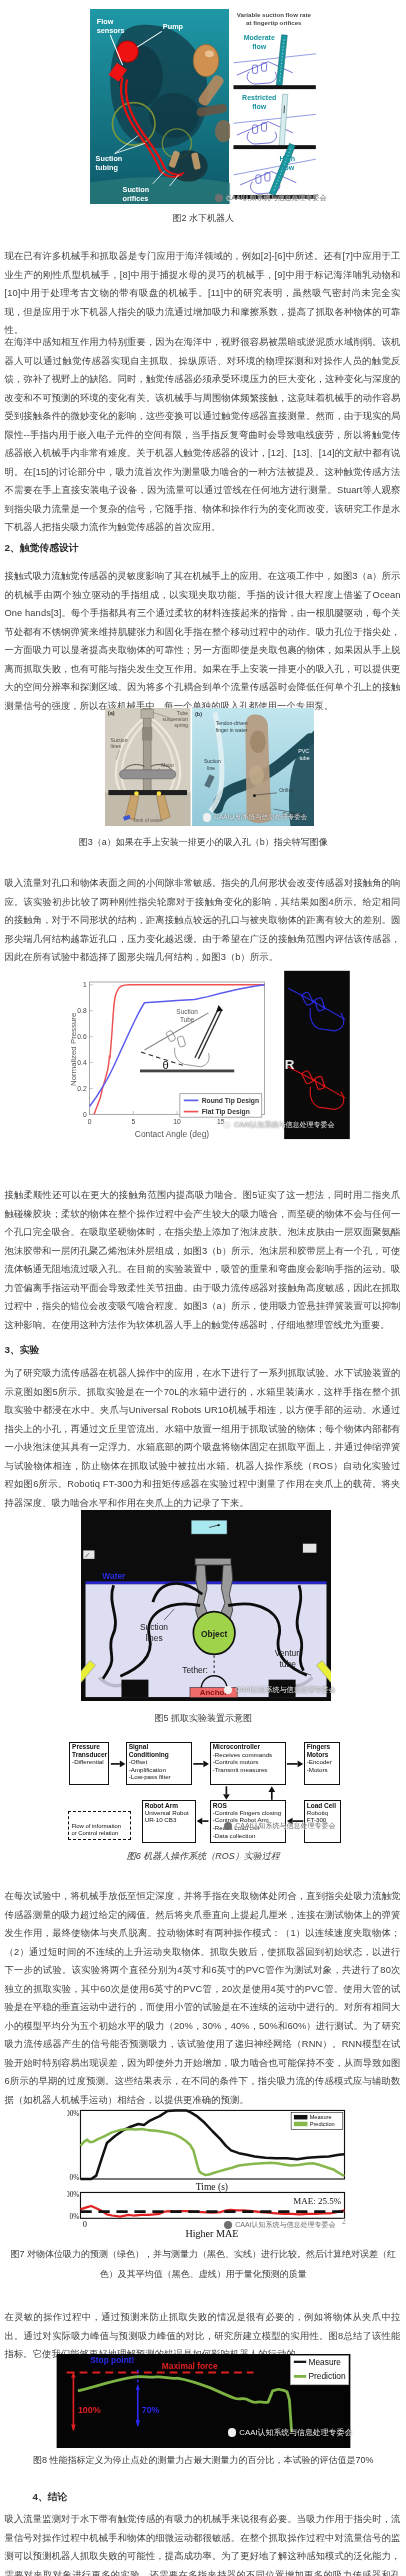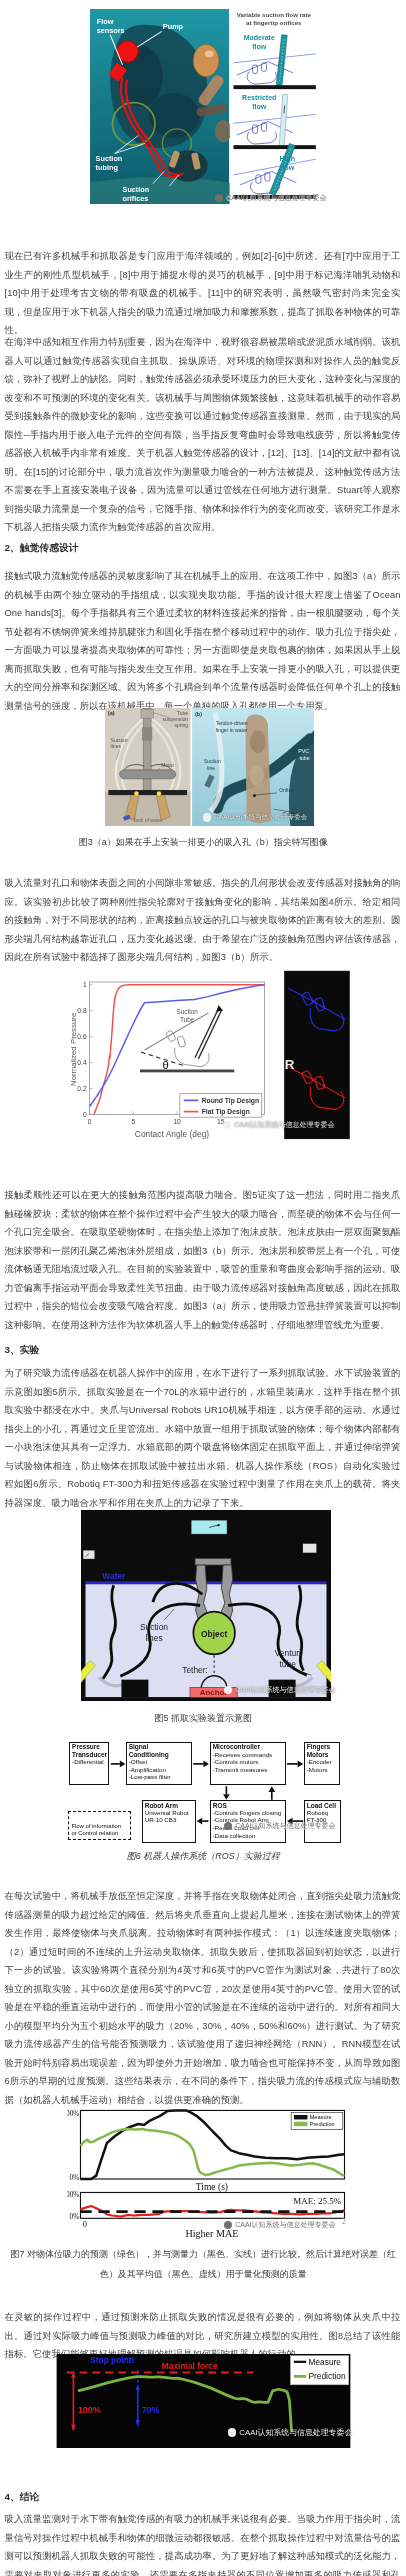--- a/index.html
+++ b/index.html
@@ -134,20 +134,21 @@
         <rect x="256" y="332" width="147" height="7" fill="#141414"></rect>
         <text x="352" y="272" text-anchor="middle" font-size="12.5" font-weight="bold" fill="#17929e">High</text>
         <text x="352" y="287" text-anchor="middle" font-size="12.5" font-weight="bold" fill="#17929e">flow</text>
       </g>
     </svg>
   </div>
   <div class="wm dark" style="left:215px;top:193px;">
     <span class="wm-ic"></span>
     <span>CAAI认知系统与信息处理专委会</span>
   </div>
+  <div class="cap" style="top:208px;">图2 水下机器人</div>
 
   <p class="para" style="top:238px;">现在已有许多机械手和抓取器是专门应用于海洋领域的，例如[2]-[6]中所述。还有[7]中应用于工业生产的刚性爪型机械手，[8]中用于捕捉水母的灵巧的机械手，[9]中用于标记海洋哺乳动物和[10]中用于处理考古文物的带有吸盘的机械手。[11]中的研究表明，虽然吸气密封尚未完全实现，但是应用于水下机器人指尖的吸力流通过增加吸力和摩擦系数，提高了抓取各种物体的可靠性。</p>
   <p class="para" style="top:324px;">在海洋中感知相互作用力特别重要，因为在海洋中，视野很容易被黑暗或淤泥质水域削弱。该机器人可以通过触觉传感器实现自主抓取、操纵原语、对环境的物理探测和对操作人员的触觉反馈，弥补了视野上的缺陷。同时，触觉传感器必须承受环境压力的巨大变化，这种变化与深度的改变和不可预测的环境的变化有关。该机械手与周围物体频繁接触，这意味着机械手的动作容易受到接触条件的微妙变化的影响，这些变换可以通过触觉传感器直接测量。然而，由于现实的局限性--手指内用于嵌入电子元件的空间有限，当手指反复弯曲时会导致电线疲劳，所以将触觉传感器嵌入机械手内非常有难度。关于机器人触觉传感器的设计，[12]、[13]、[14]的文献中都有说明。在[15]的讨论部分中，吸力流首次作为测量吸力啮合的一种方法被提及。这种触觉传感方法不需要在手上直接安装电子设备，因为流量可以通过管线在任何地方进行测量。Stuart等人观察到指尖吸力流量是一个复杂的信号，它随手指、物体和操作行为的变化而改变。该研究工作是水下机器人把指尖吸力流作为触觉传感器的首次应用。</p>
 
   <h2 class="hd" style="top:534px;">2、触觉传感设计</h2>
   <p class="para" style="top:558px;">接触式吸力流触觉传感器的灵敏度影响了其在机械手上的应用。在这项工作中，如图3（a）所示的机械手由两个独立驱动的手指组成，以实现夹取功能。手指的设计很大程度上借鉴了Ocean One hands[3]。每个手指都具有三个通过柔软的材料连接起来的指骨，由一根肌腱驱动，每个关节处都有不锈钢弹簧来维持肌腱张力和固化手指在整个移动过程中的动作。吸力孔位于指尖处，一方面吸力可以显著提高夹取物体的可靠性；另一方面即使是夹取包裹的物体，如果因从手上脱离而抓取失败，也有可能与指尖发生交互作用。如果在手上安装一排更小的吸入孔，可以提供更大的空间分辨率和探测区域。因为将多个孔耦合到单个流量传感器时会降低任何单个孔上的接触测量信号的强度，所以在该机械手中，每一个单独的吸入孔都使用一个专用泵。</p>
 
   <div class="figbox" style="left:105px;top:708px;width:209px;height:118px;">
     <svg width="209" height="118" viewBox="0 0 372 210">
       <defs>
@@ -511,18 +512,19 @@
         <text x="450" y="19" font-size="15" fill="#111">Measure</text>
         <line x1="424" y1="40" x2="446" y2="40" stroke="#7cb342" stroke-width="5"></line>
         <text x="450" y="45" font-size="15" fill="#111">Prediction</text>
       </g>
     </svg>
   </div>
   <div class="wm light" style="left:228px;top:2427px;font-size:7.9px;">
     <span class="wm-ic"></span>
     <span>CAAI认知系统与信息处理专委会</span>
   </div>
-
-  <h2 class="hd" style="top:2483px;">4、结论</h2>
+  <div class="cap" style="top:2450px;">图8 性能指标定义为停止点处的测量力占最大测量力的百分比，本试验的评估值是70%</div>
+
+  <h2 class="hd" style="top:2483px;margin-left:28px;">4、结论</h2>
   <p class="para" style="top:2501px;">吸入流量监测对于水下带有触觉传感的有吸力的机械手来说很有必要。当吸力作用于指尖时，流量信号对操作过程中机械手和物体的细微运动都很敏感。在整个抓取操作过程中对流量信号的监测可以预测机器人抓取失败的可能性，提高成功率。为了更好地了解这种感知模式的泛化能力，需要对夹取对象进行更多的实验，还需要在多指夹持器的不同位置增加更多的吸力传感器和孔口。</p>
 
 </div>
 
 
 </body></html>

